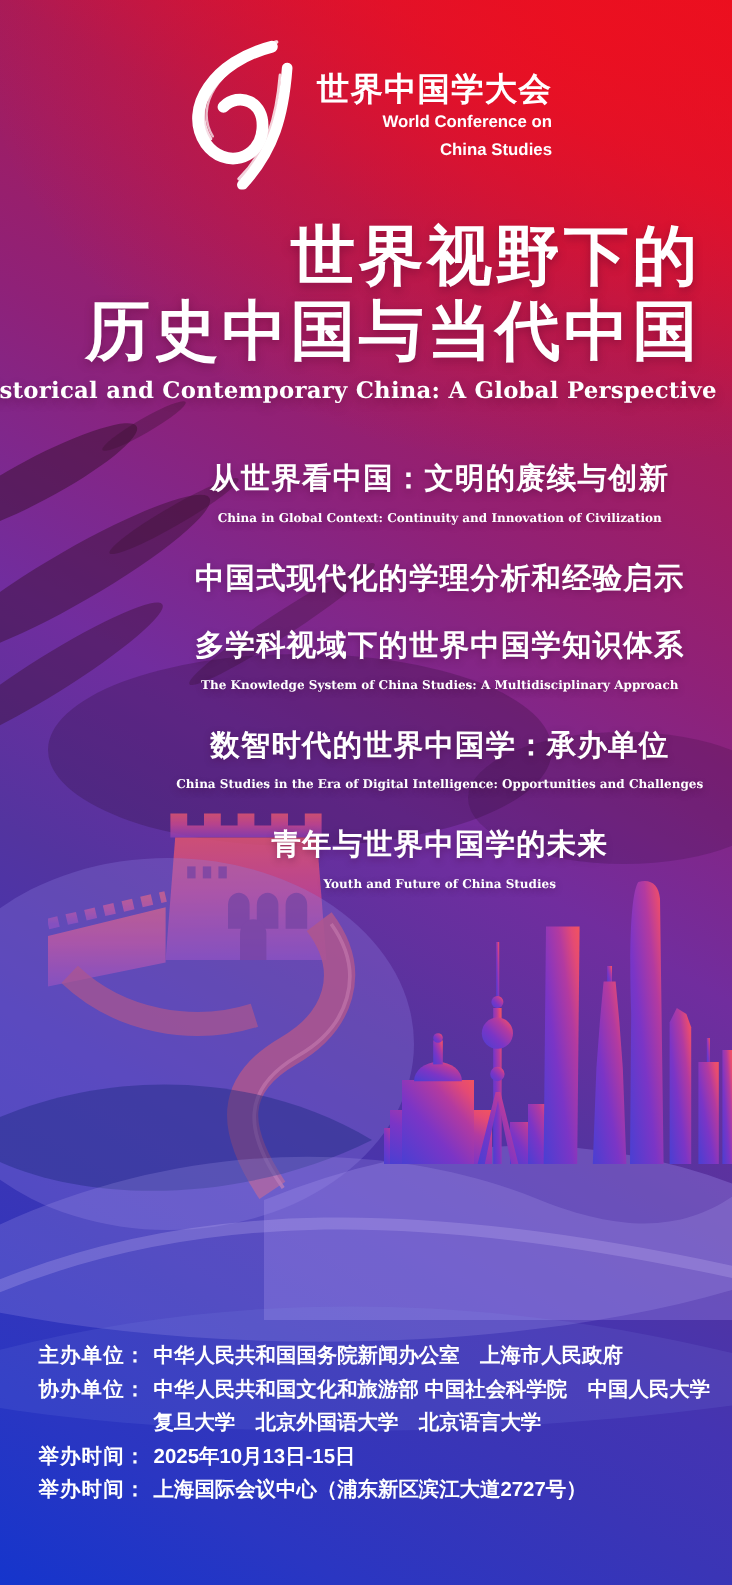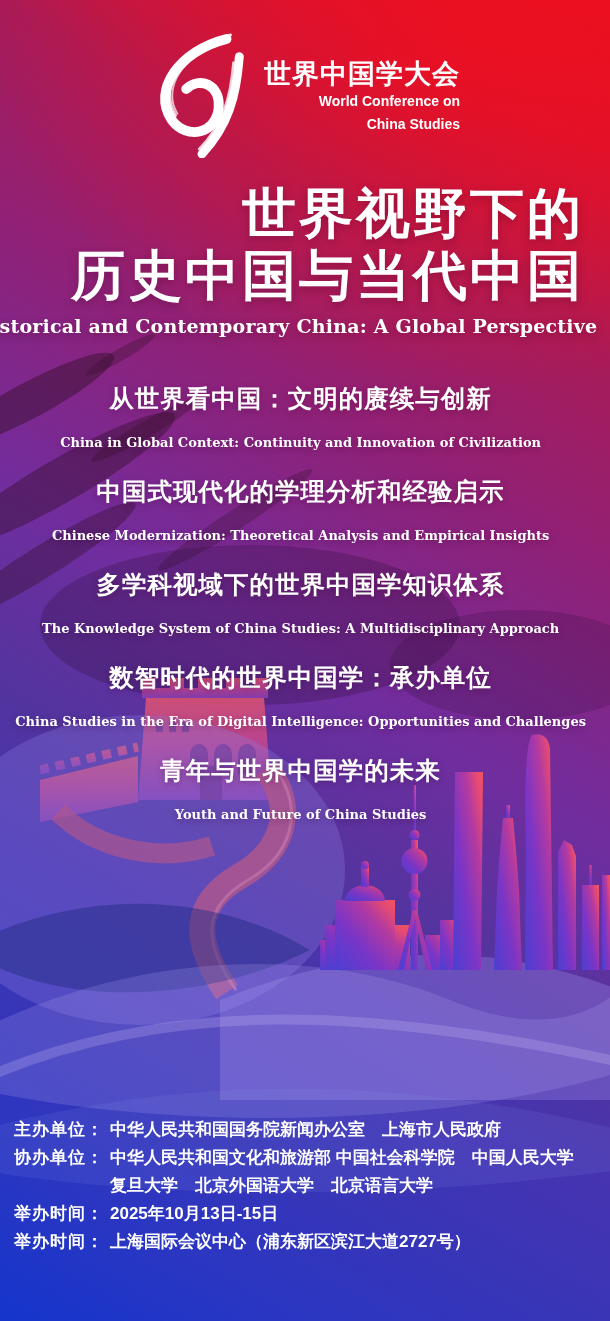--- a/index.html
+++ b/index.html
@@ -48,24 +48,24 @@
 
   
   .topics {
     position:absolute; top:384px; right:24px;
     text-align:right;
     font-family:"DejaVu Serif","Liberation Serif",serif;
     text-shadow:0 2px 6px rgba(60,0,50,.35);
   }
   .topic { margin-bottom:26px;text-align:center; }
   .topic-zh { font-size:24.5px; font-weight:600; letter-spacing:1px; line-height:30px; white-space:nowrap; }
-  .topic-en { font-size:13px; font-weight:bold; line-height:16px; margin-top:21px; white-space:nowrap; }
-
-  
-  .info { position:absolute; left:14px; top:1116px; width:566px; font-weight:bold; font-size:17px; }
+  .topic-en { font-size:10px; font-weight:bold; line-height:16px; margin-top:11px; white-space:nowrap; }
+
+  
+  .info { position:absolute; left:32px; top:1116px; width:566px; font-weight:bold; font-size:17px; }
   .info-row { display:flex; line-height:28px; }
   .info-label { flex:0 0 96px; letter-spacing:1px; }
   .info-text { flex:1; white-space:nowrap; }
 </style>
 </head>
 <body>
 
 <div class="poster">
 
   <svg class="deco" style="left:0;top:300px;" width="610" height="440" viewBox="0 0 610 440">
@@ -178,21 +178,20 @@
     <div class="title-en">Historical and Contemporary China: A Global Perspective</div>
   </div>
 
   <div class="topics">
     <div class="topic">
       <div class="topic-zh">从世界看中国：文明的赓续与创新</div>
       <div class="topic-en">China in Global Context: Continuity and Innovation of Civilization</div>
     </div>
     <div class="topic">
       <div class="topic-zh">中国式现代化的学理分析和经验启示</div>
-      <div class="topic-en">Chinese Modernization: Theoretical Analysis and Empirical Insights</div>
     </div>
     <div class="topic">
       <div class="topic-zh">多学科视域下的世界中国学知识体系</div>
       <div class="topic-en">The Knowledge System of China Studies: A Multidisciplinary Approach</div>
     </div>
     <div class="topic">
       <div class="topic-zh">数智时代的世界中国学：承办单位</div>
       <div class="topic-en">China Studies in the Era of Digital Intelligence: Opportunities and Challenges</div>
     </div>
     <div class="topic">

